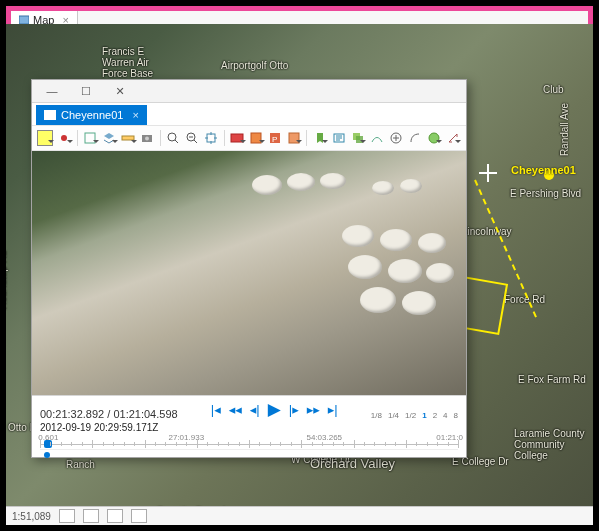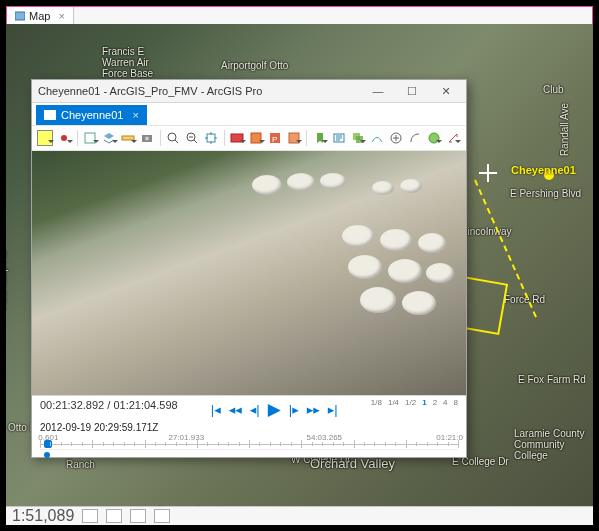--- a/index.html
+++ b/index.html
@@ -1,18 +1,18 @@
 <!DOCTYPE html>
 <html><head>
 <meta charset="utf-8">
 <style>
 html,body{margin:0;padding:0;width:599px;height:531px;font-family:"Segoe UI",Tahoma,sans-serif;font-size:11px;color:#222;overflow:hidden;background:#000}
 .outer-border{position:absolute;inset:0;border:2px solid #000;box-sizing:border-box}
 
-.map-tab-bar{position:absolute;left:4px;top:4px;right:4px;height:18px;background:#f7f7f7;border:1px solid #ec4899;display:flex;align-items:center}
+.map-tab-bar{position:absolute;left:4px;top:4px;right:4px;height:18px;background:#f7f7f7;border:5px solid #ec4899;display:flex;align-items:center}
 .map-tab{display:flex;align-items:center;gap:4px;padding:0 8px;height:100%;border-right:1px solid #c7c7c7;background:#ffffff}
 .map-tab .icon{width:10px;height:10px;display:inline-block}
 .map-tab .close{color:#888;font-size:11px;margin-left:4px}
 
 .map-bg{position:absolute;left:4px;top:22px;right:4px;bottom:4px;background:
  linear-gradient(135deg,#3d4a38 0%,#4a5c44 15%,#6b7a5f 30%,#7e8a6c 45%,#6d7558 60%,#5a6149 80%,#4a4f3d 100%);
  overflow:hidden}
 .map-lbl{position:absolute;color:#e8e8d8;font-size:10px;text-shadow:0 0 2px #000,0 0 2px #000;white-space:nowrap;pointer-events:none}
 .map-lbl.big{font-size:13px;font-weight:500}
 
@@ -39,38 +39,38 @@
 .tbtn{width:20px;height:20px;display:flex;align-items:center;justify-content:center;position:relative}
 .tbtn.dd::after{content:"";position:absolute;right:1px;bottom:2px;border:3px solid transparent;border-top-color:#555}
 .tsep{width:1px;height:16px;background:#d8d8d8;margin:0 3px}
 .color-swatch{width:14px;height:14px;border:1px solid #888;background:#ffff66}
 .ticon{width:14px;height:14px;display:inline-block}
 
 .fmv-video{flex:1;background:linear-gradient(160deg,#3c5036 0%,#566a46 18%,#9fa890 28%,#cfcabb 42%,#b6af9c 58%,#9e998a 72%,#6f6b5e 100%);position:relative;border-bottom:1px solid #d6d6d6}
 .tank{position:absolute;border-radius:50%;background:#efece3;box-shadow:inset -2px -2px 3px rgba(0,0,0,.25)}
 
 .fmv-transport{height:58px;background:#fff;padding:3px 8px 0 8px;display:flex;flex-direction:column;gap:2px}
-.tline1{display:flex;align-items:flex-start}
+.tline1{display:flex;align-items:flex-end}
 .times{color:#333;white-space:nowrap}
 .spacer{flex:1}
 .play-ctrls{display:flex;gap:8px;align-items:center}
 .pctrl{color:#0178d6;font-size:13px}
 .pctrl.play{font-size:17px}
 .speed-marks{display:flex;gap:6px;font-size:8px;color:#777;align-items:flex-end}
 .speed-marks span{display:flex;flex-direction:column;align-items:center;line-height:1}
 .zulu{font-size:10px;color:#222}
 .scrub{position:relative;height:18px}
 .scrub-line{position:absolute;left:0;right:0;top:9px;height:1px;background:#bfbfbf}
 .scrub-tick{position:absolute;top:5px;width:1px;height:8px;background:#bfbfbf}
 .scrub-lbl{position:absolute;top:-2px;font-size:8px;color:#888;transform:translateX(-50%)}
 .scrub-head{position:absolute;top:5px;left:1%;width:8px;height:8px;background:#0178d6;border-radius:2px}
 .mini-scrub{height:10px;border-top:1px solid #eee;position:relative}
 .mini-scrub .dot{position:absolute;left:1%;top:2px;width:6px;height:6px;border-radius:50%;background:#0178d6}
 
-.status-bar{position:absolute;left:4px;right:4px;bottom:4px;height:18px;background:#f6f6f6;border-top:1px solid #c7c7c7;display:flex;align-items:center;padding:0 6px;gap:8px;font-size:16px;color:#555}
+.status-bar{position:absolute;left:4px;right:4px;bottom:4px;height:18px;background:#f6f6f6;border-top:1px solid #c7c7c7;display:flex;align-items:center;padding:0 6px;gap:8px;font-size:10px;color:#555}
 .sb-icon{width:14px;height:12px;border:1px solid #aaa;background:#fff}
 svg{display:block}
 </style>
 </head>
 <body>
 
 <div class="outer-border">
 
   <div class="map-tab-bar">
     <div class="map-tab">
@@ -113,21 +113,20 @@
       <div class="flight-path"></div>
       <div class="flight-node"></div>
       <div class="flight-name">Cheyenne01</div>
       <div class="cursor-cross">
           <span class="head"></span>
         </div>
     </div>
 
     <div class="fmv-win">
       <div class="fmv-title">
-        <span class="title-txt">Cheyenne01 - ArcGIS_Pro_FMV - ArcGIS Pro</span>
         <span class="win-btn">—</span>
         <span class="win-btn">☐</span>
         <span class="win-btn">✕</span>
       </div>
       <div class="fmv-tabrow">
         <div class="fmv-tab">
           <span class="tbi"></span>
           <span>Cheyenne01</span>
           <span class="close">×</span>
         </div>

